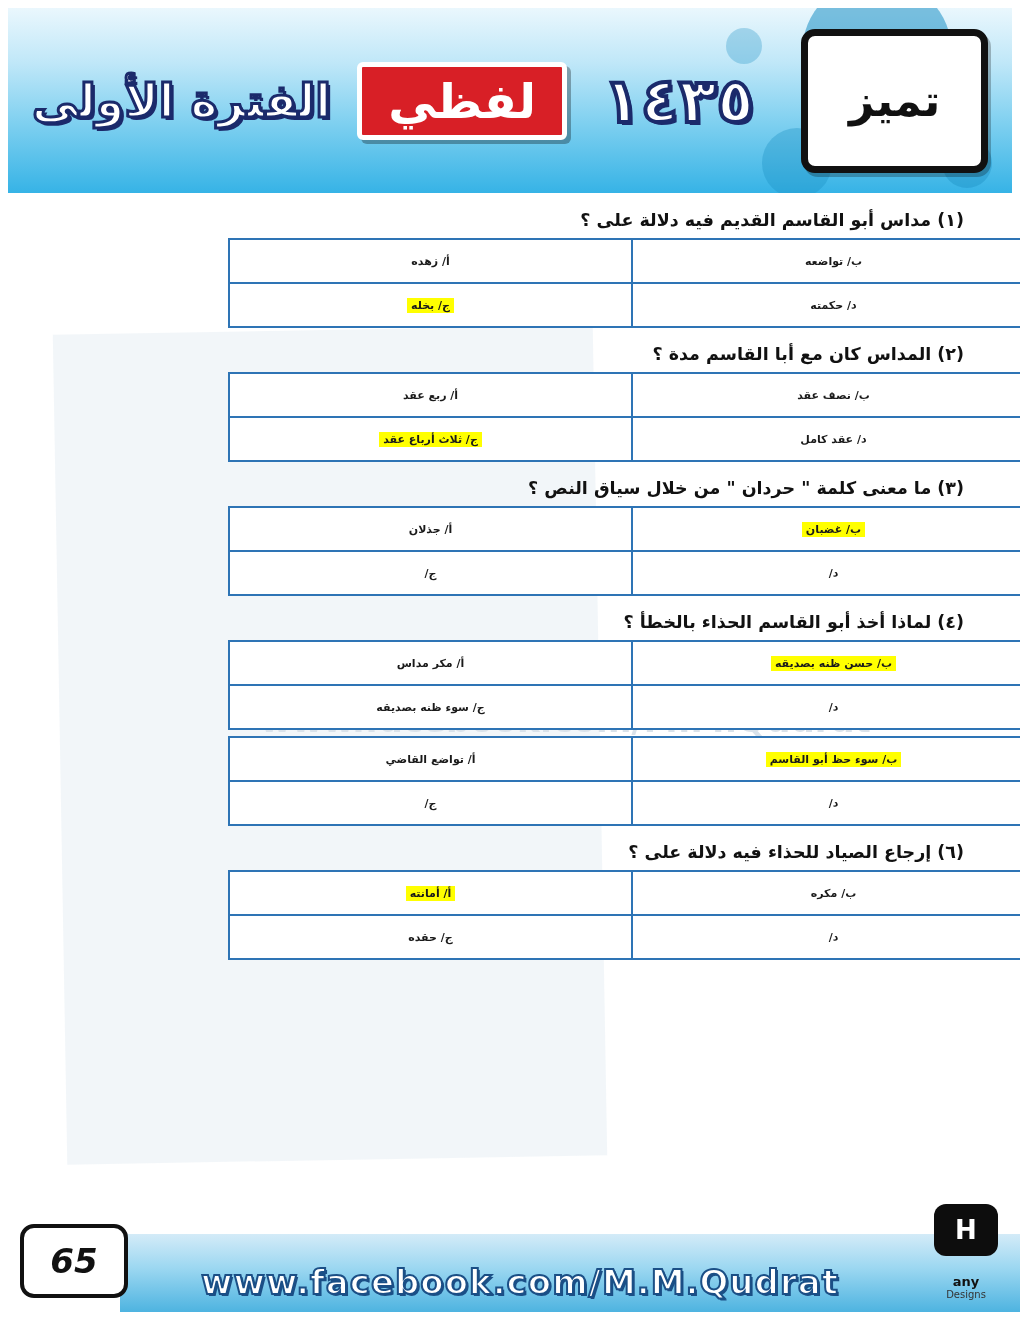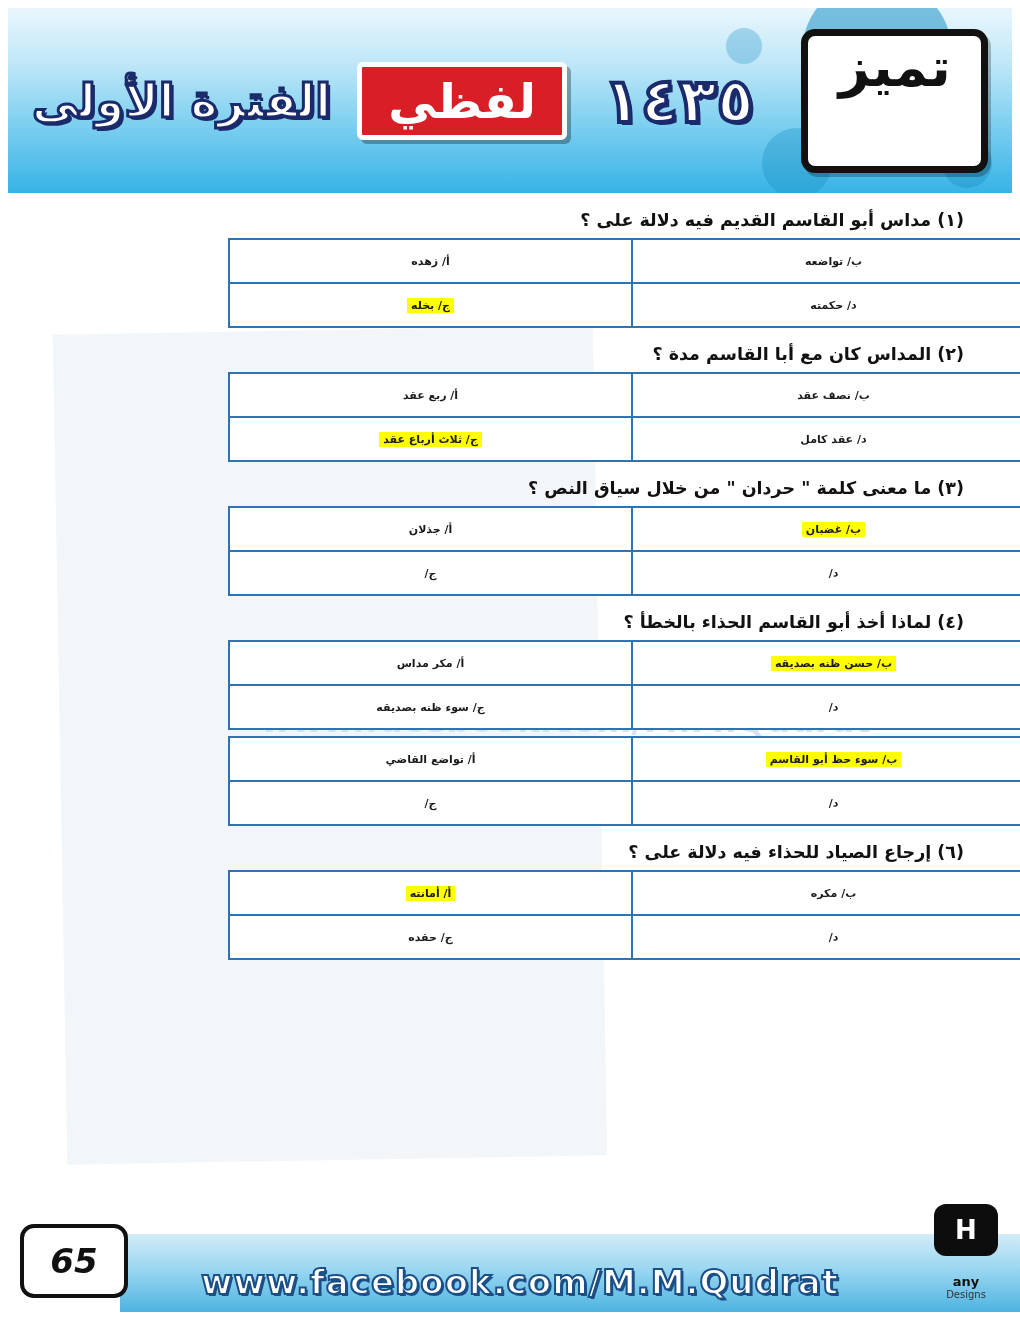--- a/index.html
+++ b/index.html
@@ -19,22 +19,22 @@
   }
   .banner .splat{
     position:absolute;border-radius:50%;background:#1b8fc4;opacity:.55;
   }
   .banner-inner{
     position:absolute;inset:0;display:flex;align-items:center;justify-content:flex-start;
     padding:0 24px;gap:26px;
   }
   .logo-box{
     width:180px;height:130px;border:7px solid #111;border-radius:14px;
-    background:#fff;display:flex;justify-content:center;
-    font-size:54px;font-weight:bold;color:#111;letter-spacing:2px;
+    background:#fff;display:flex;align-items:center;justify-content:center;
+    font-size:44px;font-weight:bold;color:#111;letter-spacing:2px;
     box-shadow:3px 4px 0 rgba(0,0,0,.25);
     margin-left:11px;
   }
   .year-box{
     font-size:62px;font-weight:bold;color:#ffffff;
     -webkit-text-stroke:4px #1b2a6b;
     text-shadow:3px 3px 0 #1b2a6b;
     letter-spacing:3px;
     padding:6px 10px;
   }

